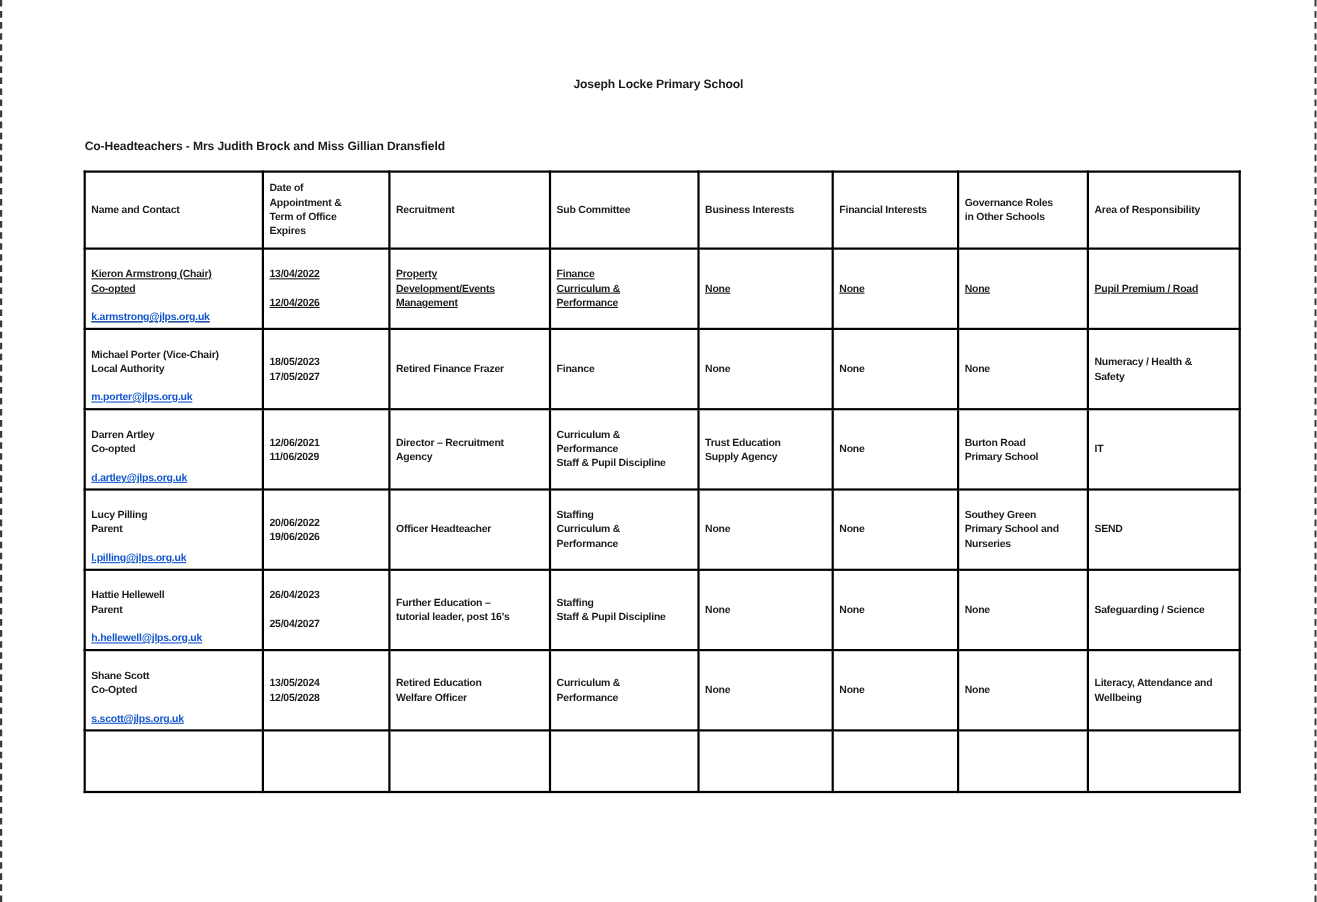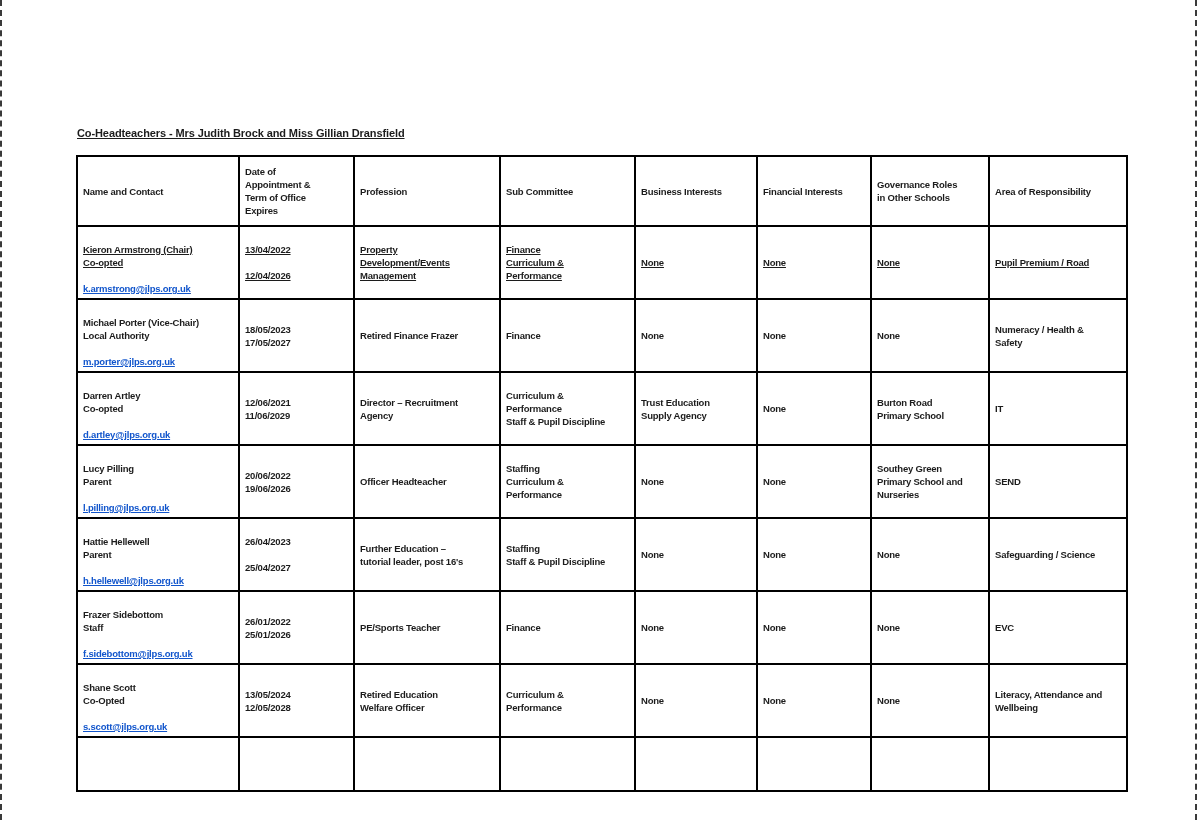--- a/index.html
+++ b/index.html
@@ -15,21 +15,21 @@
     background:#ffffff;overflow:hidden;
   }
   .doc-title{
     position:absolute;left:0;right:0;text-align:center;
     font-size:11px;font-weight:bold;letter-spacing:-0.1px;
   }
   #title-line1{top:71px;}
   #title-line2{top:100px;}
   .cohead{
     position:absolute;top:127px;left:75px;
-    font-size:11px;font-weight:bold;letter-spacing:-0.1px;text-decoration:underline;
+    font-size:11px;font-weight:bold;letter-spacing:-0.1px;
   }
   table.gov{
     position:absolute;top:155px;left:74px;width:1050px;
     border-collapse:collapse;table-layout:fixed;
     font-size:9.5px;font-weight:bold;letter-spacing:-0.2px;
   }
   th,td{
     border:2px solid #000000;
     vertical-align:middle;text-align:left;
     padding:3px 5px;line-height:13px;
@@ -44,20 +44,21 @@
   tbody tr:nth-child(6){height:56px;}
   tbody tr:nth-child(7){height:56px;}
   tbody tr:nth-child(8){height:54px;}
   a.email{color:#1155cc;text-decoration:underline;cursor:pointer;}
 </style>
 </head>
 <body>
 
 <div class="page">
 
+  <div class="doc-title" id="title-line1">Joseph Locke Primary School</div>
 
 
   <div class="cohead">Co-Headteachers - Mrs Judith Brock and Miss Gillian Dransfield</div>
 
   <table class="gov">
     <colgroup>
       <col style="width:162px">
       <col style="width:115px">
       <col style="width:146px">
       <col style="width:135px">
@@ -66,21 +67,21 @@
       <col style="width:118px">
       <col style="width:138px">
     </colgroup>
     <thead>
       <tr>
         <th>Name and Contact</th>
         <th>Date of
 Appointment &amp;
 Term of Office
 Expires</th>
-        <th>Profession</th>
+        <th>Recruitment</th>
         <th>Sub Committee</th>
         <th>Business Interests</th>
         <th>Financial Interests</th>
         <th>Governance Roles
 in Other Schools</th>
         <th>Area of Responsibility</th>
       </tr>
     </thead>
     <tbody>
         <tr>
@@ -171,35 +172,20 @@
 tutorial leader, post 16's</td>
     <td>Staffing
 Staff &amp; Pupil Discipline</td>
     <td>None</td>
     <td>None</td>
     <td>None</td>
     <td>Safeguarding / Science</td>
   </tr>
         <tr>
     <td>
-      <div>Frazer Sidebottom
-Staff</div>
-      <a class="email" href="#">f.sidebottom@jlps.org.uk</a>
-    </td>
-    <td>26/01/2022
-25/01/2026</td>
-    <td>PE/Sports Teacher</td>
-    <td>Finance</td>
-    <td>None</td>
-    <td>None</td>
-    <td>None</td>
-    <td>EVC</td>
-  </tr>
-        <tr>
-    <td>
       <div>Shane Scott
 Co-Opted</div>
       <a class="email" href="#">s.scott@jlps.org.uk</a>
     </td>
     <td>13/05/2024
 12/05/2028</td>
     <td>Retired Education
 Welfare Officer</td>
     <td>Curriculum &amp;
 Performance</td>

